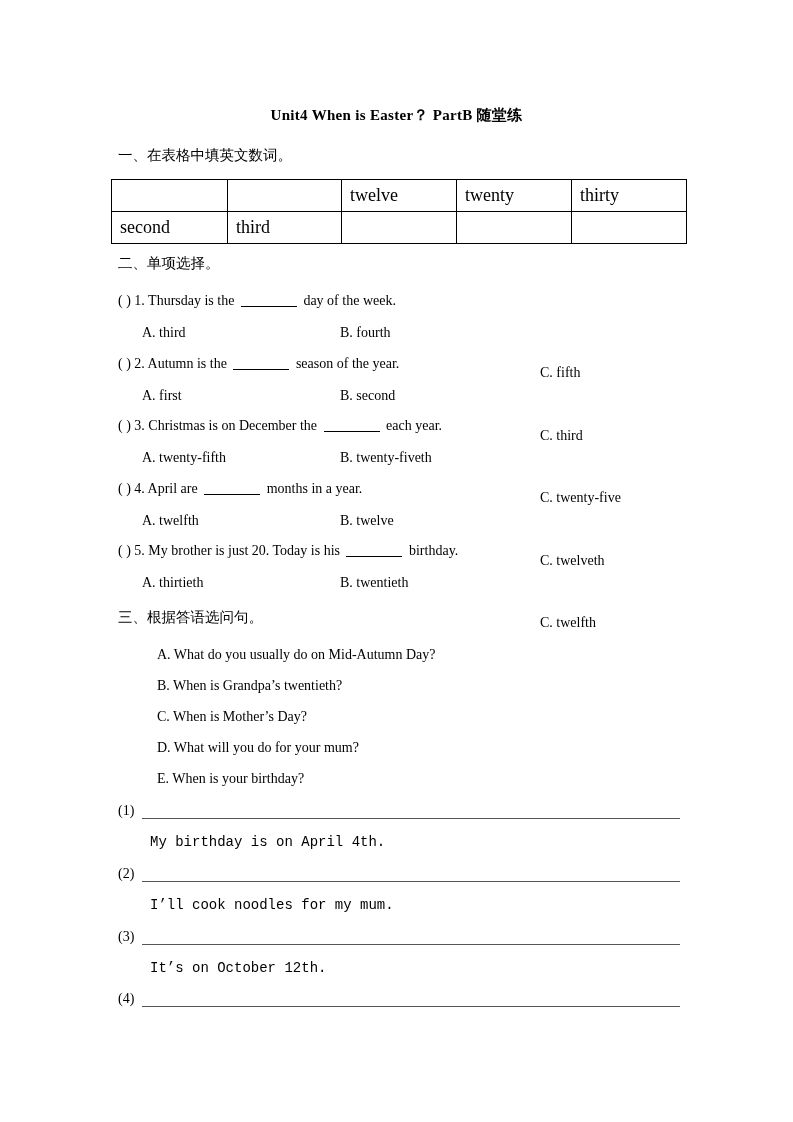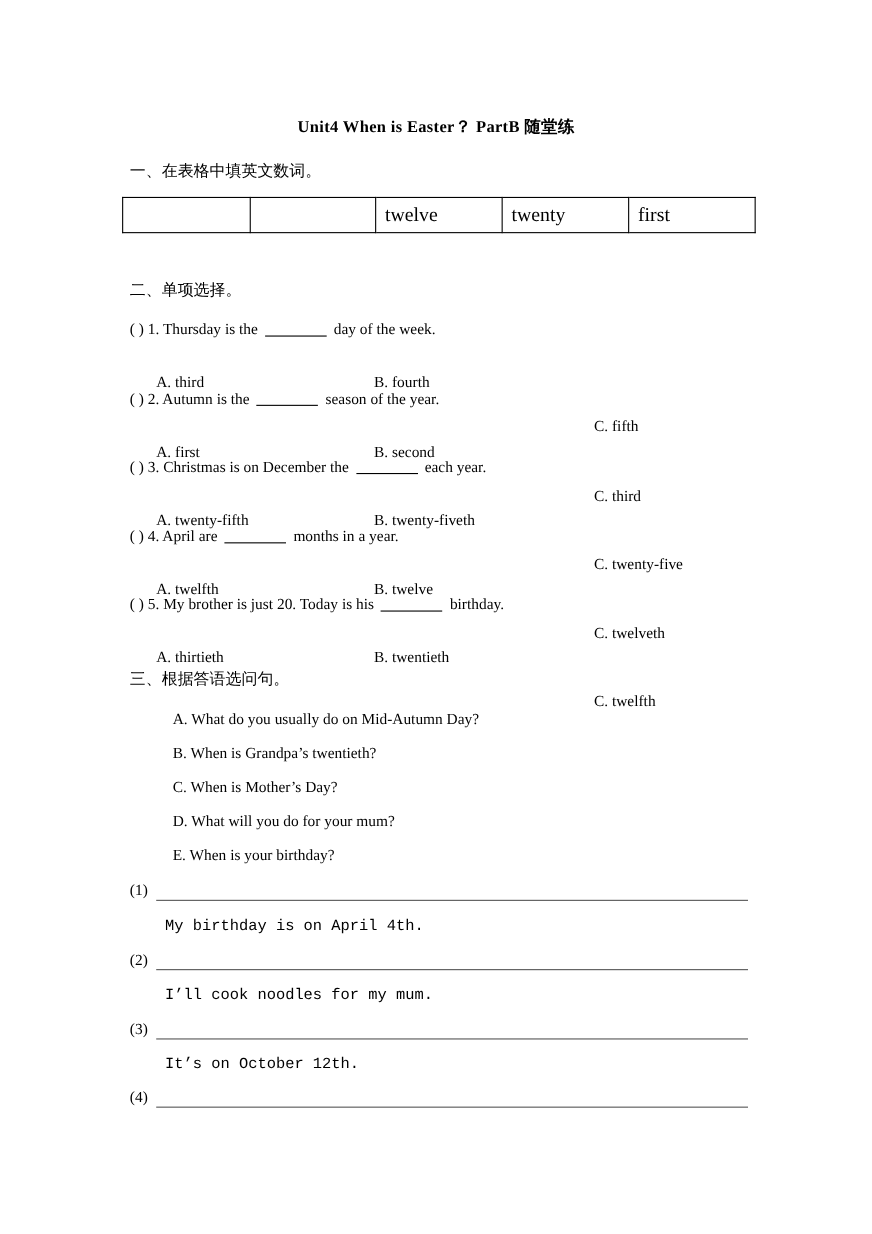--- a/index.html
+++ b/index.html
@@ -80,21 +80,21 @@
   }
   .mc-options {
     position: absolute;
     left: 118px;
     width: 600px;
     font-size: 14px;
     white-space: nowrap;
   }
   .opt {
     position: absolute;
-    top: 16px;
+    top: 0;
   }
   .opt-a { left: 24px; }
   .opt-b { left: 222px; }
   .opt-c { left: 422px; margin-top: 40px; }
 
   .blank-inline {
     display: inline-block;
     width: 56px;
     border-bottom: 1px solid #000;
     margin: 0 3px;
@@ -147,21 +147,28 @@
 
   <div class="section-heading" id="sec1-heading">一、在表格中填英文数词。</div>
 
   <table class="fill-table">
     <tbody>
       <tr>
         <td class="c0"></td>
         <td class="c1"></td>
         <td class="c2">twelve</td>
         <td class="c3">twenty</td>
-        <td class="c4">first</td>
+        <td class="c4">thirty</td>
+      </tr>
+      <tr>
+        <td class="c0">second</td>
+        <td class="c1">third</td>
+        <td class="c2"></td>
+        <td class="c3"></td>
+        <td class="c4"></td>
       </tr>
     </tbody>
   </table>
 
   <div class="section-heading" id="sec2-heading">二、单项选择。</div>
 
   <div class="mc-question" style="top:293px">
     <span>(   )</span>
     <span>1.</span>
     <span>Thursday is the</span>

